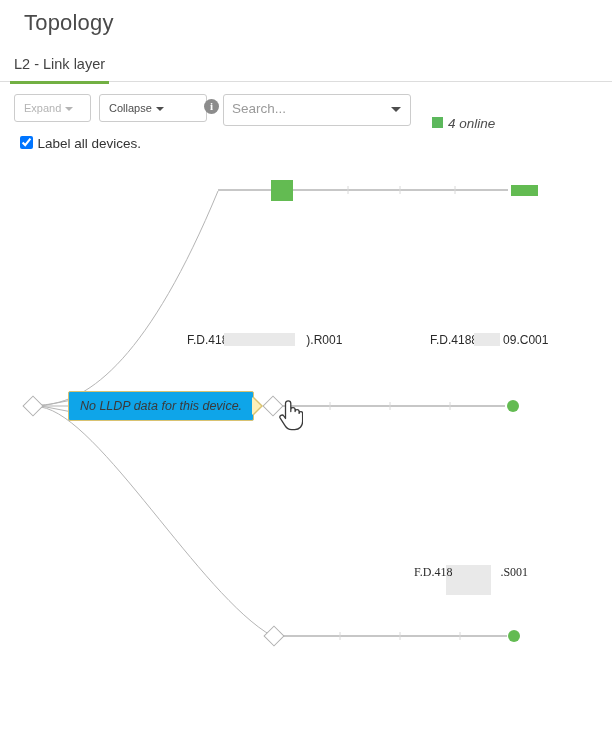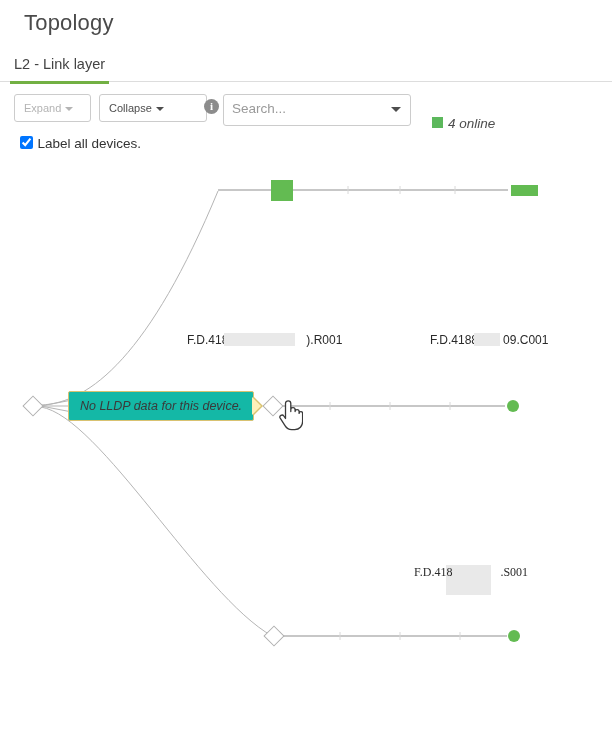--- a/index.html
+++ b/index.html
@@ -220,21 +220,21 @@
     background: #e9e9e9;
   }
 
   
   #tooltip {
     position: absolute;
     left: 68px;
     top: 391px;
     width: 186px;
     height: 30px;
-    background: #14b8a6;
+    background: #0ea5e9;
     border: 1px solid #d8c271;
     box-sizing: border-box;
     border-radius: 2px;
   }
   #tooltip-text {
     display: block;
     font-family: "Liberation Sans", sans-serif;
     font-style: italic;
     font-size: 12.5px;
     color: #3a3a3a;

